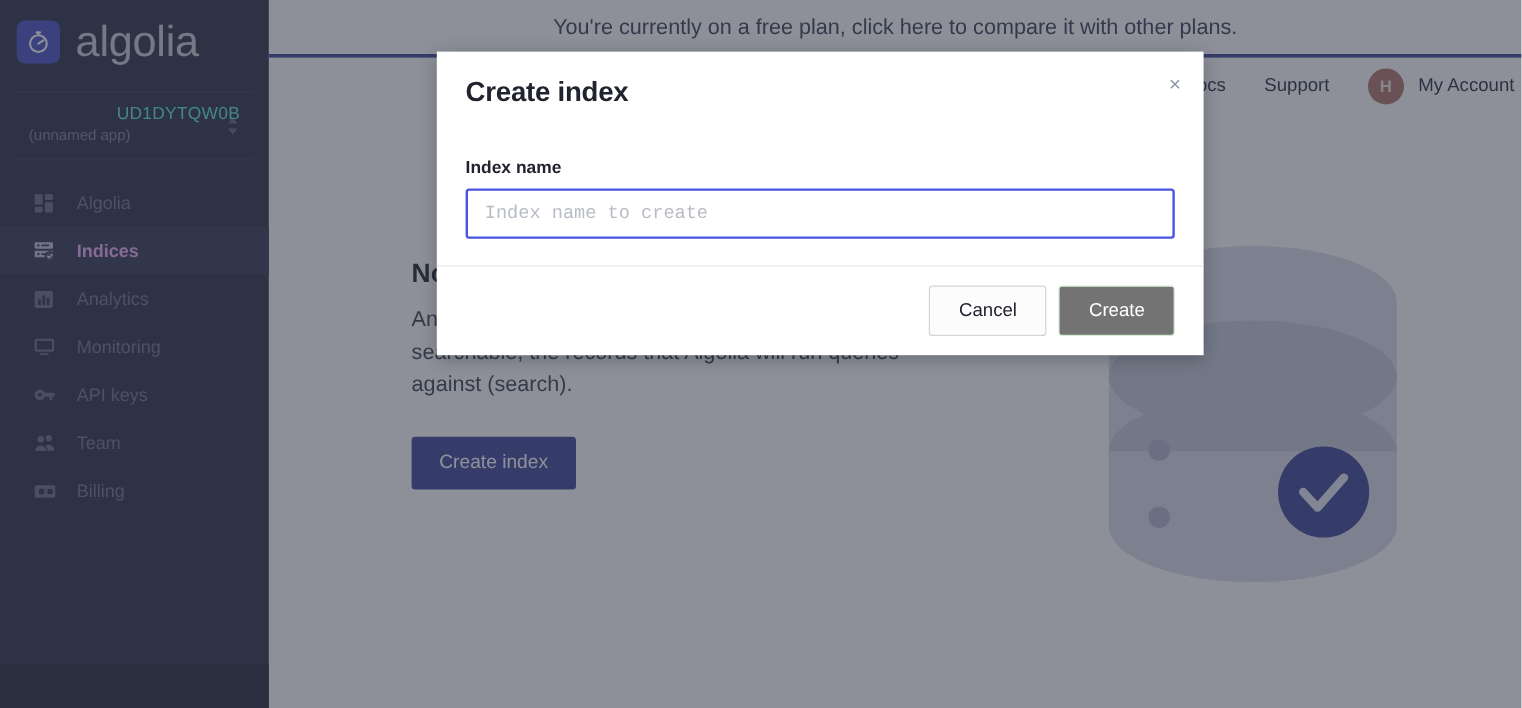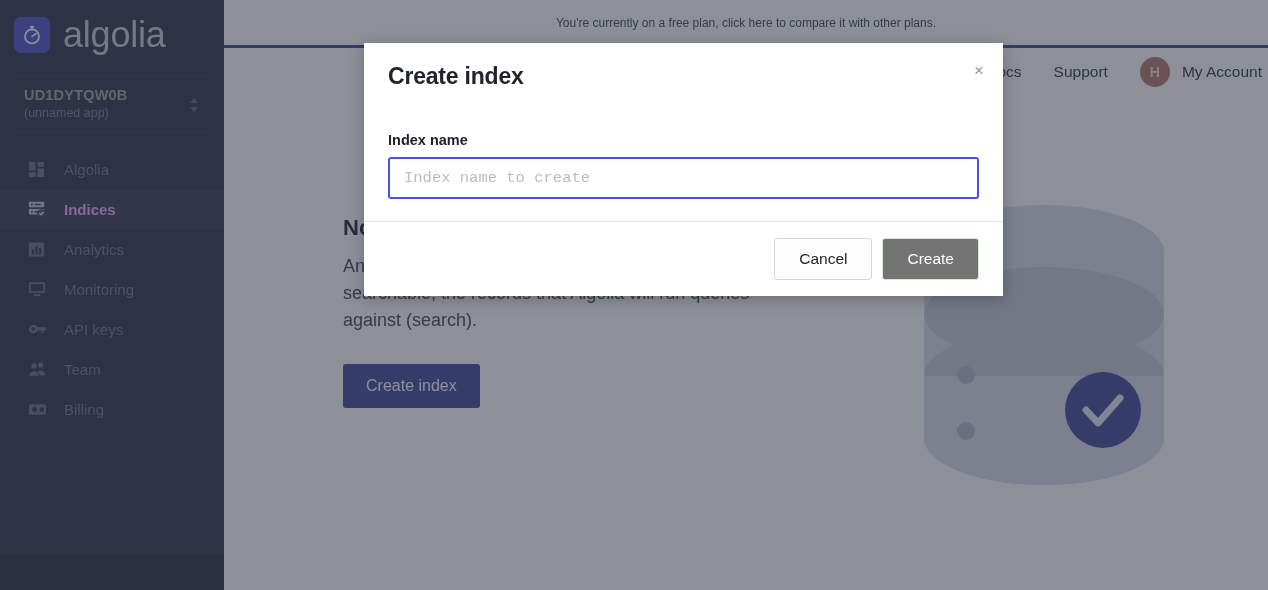--- a/index.html
+++ b/index.html
@@ -50,24 +50,25 @@
 
   .app-switcher {
     margin: 20px 12px 0 12px;
     padding: 10px 12px 12px 12px;
     border-top: 1px solid #383d53;
     border-bottom: 1px solid #383d53;
     position: relative;
     cursor: pointer;
   }
   .app-id {
-    color: #a3a3a3;
+    color: #5eead4;
     font-size: 14.5px;
-    font-weight: bold;
+    font-weight: normal;
     letter-spacing: 0.2px;
+    text-align: right;
   }
   .app-sub {
     color: #7a8096;
     font-size: 12.5px;
     margin-top: 3px;
   }
   .app-caret {
     position: absolute; right: 14px; top: 50%;
     transform: translateY(-50%);
     display: flex; flex-direction: column; gap: 4px;
@@ -110,21 +111,21 @@
   .main {
     position: absolute; left: 224px; top: 0;
     width: 1044px; height: 590px;
     background: #ffffff;
     overflow: hidden;
   }
   .plan-banner {
     height: 45px;
     display: flex; align-items: center; justify-content: center;
     color: #3b3f52;
-    font-size: 12px;
+    font-size: 18px;
     background: #ffffff;
   }
   .banner-rule {
     height: 3px;
     background: #3f4696;
   }
   .topnav {
     height: 47px;
     display: flex; align-items: center; justify-content: flex-end;
     padding-right: 0px;

